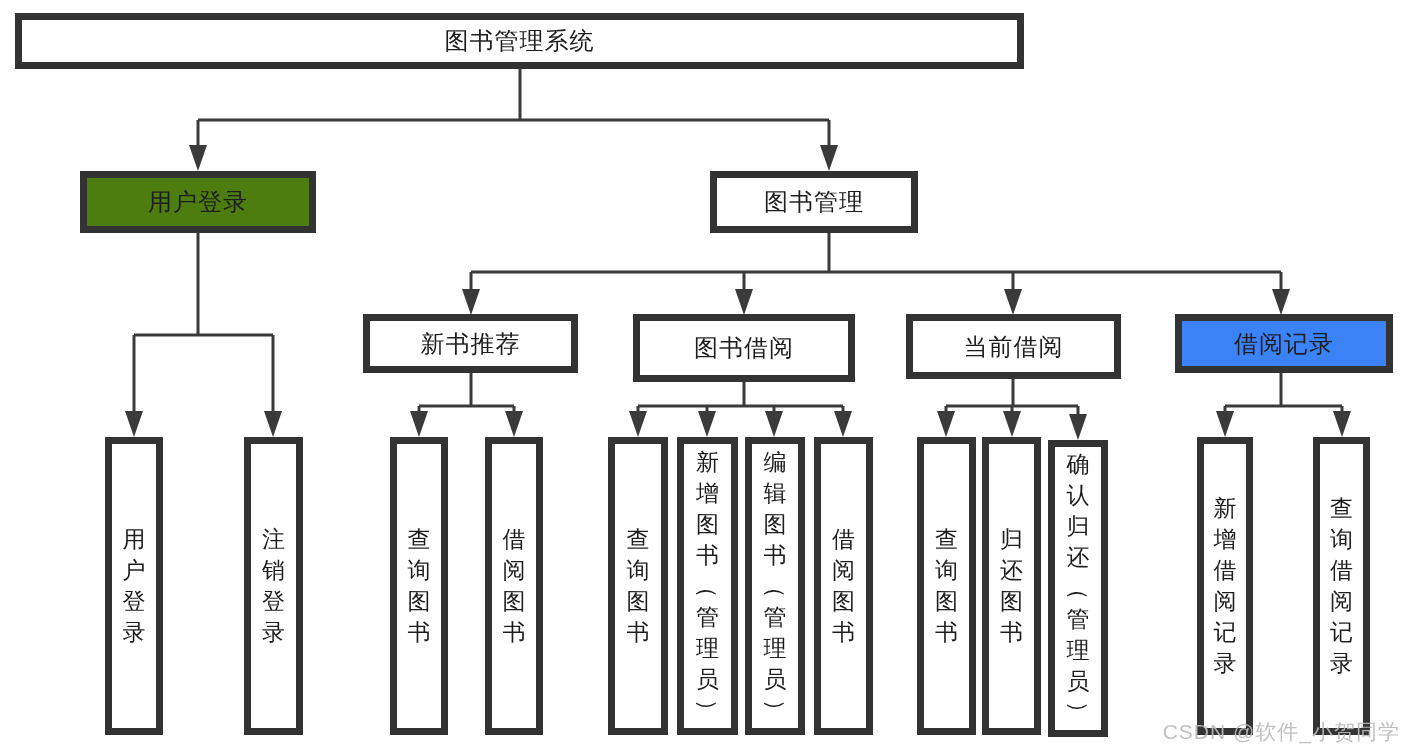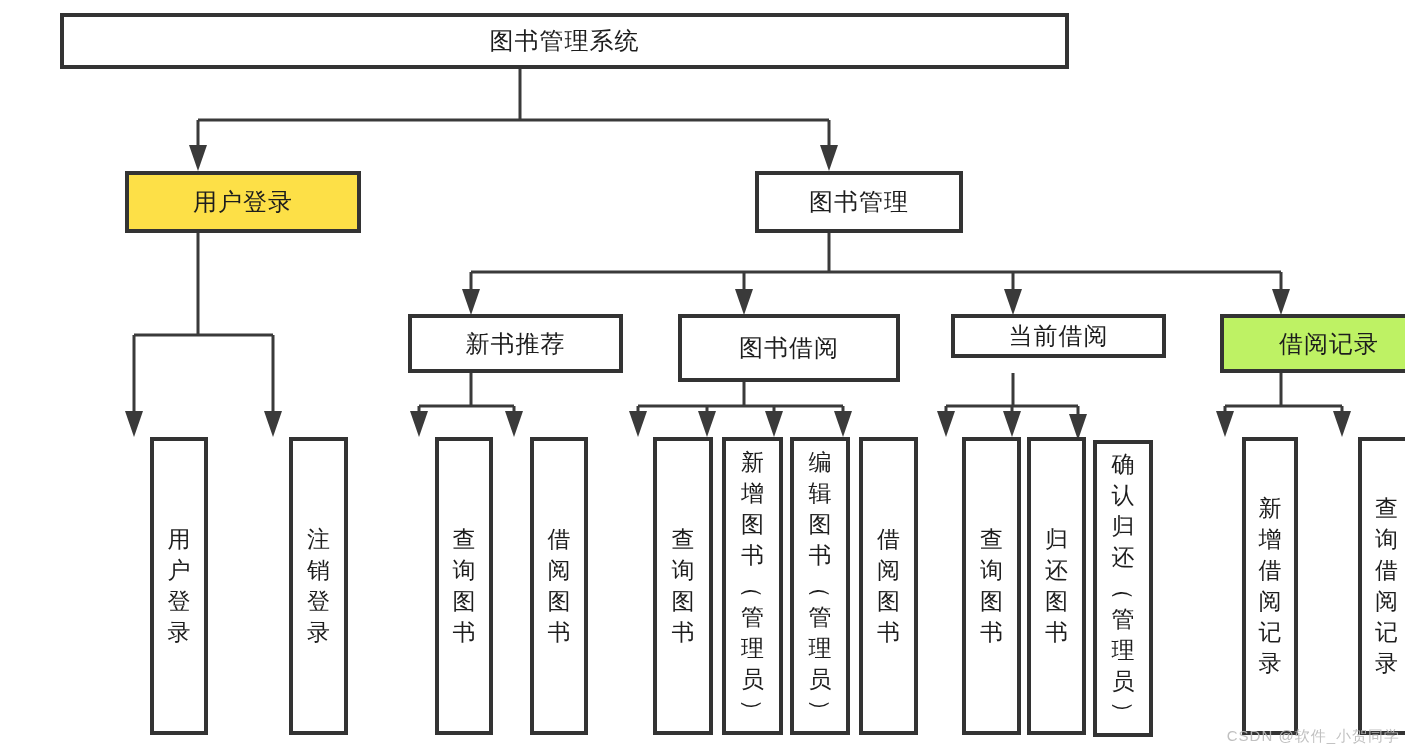--- a/index.html
+++ b/index.html
@@ -28,25 +28,24 @@
     stroke-width: 3;
   }
   .connectors polygon {
     fill: #3a3a3a;
     stroke: none;
   }
   .node {
     position: absolute;
     box-sizing: border-box;
     background: #ffffff;
-    border: 4px solid #ec4899;
+    border: 7px solid #ec4899;
     display: flex;
     align-items: center;
     justify-content: center;
-    margin-left: 45px;
   }
   .hlabel {
     font-size: 24px;
     color: #1d1d1d;
     white-space: nowrap;
     letter-spacing: 1px;
   }
   .vlabel {
     display: flex;
     flex-direction: column;
@@ -56,21 +55,21 @@
     font-size: 23px;
     line-height: 1;
     color: #1d1d1d;
   }
   .vlabel span { display: block; }
   .vlabel span.rot { transform: rotate(90deg); }
   .watermark {
     position: absolute;
     right: 5px;
     bottom: 1px;
-    font-size: 15px;
+    font-size: 21px;
     color: rgba(187, 187, 187, 0.92);
     letter-spacing: 1px;
     z-index: 5;
     white-space: nowrap;
   }
 </style>
 </head>
 <body>
 
 <div class="canvas">
@@ -128,37 +127,37 @@
     <polygon points="1003,411 1021,411 1012,437" style="fill: rgb(58, 58, 58);"></polygon>
     <polygon points="1069,414 1087,414 1078,440" style="fill: rgb(58, 58, 58);"></polygon>
     <polygon points="1216,411 1234,411 1225,437" style="fill: rgb(58, 58, 58);"></polygon>
     <polygon points="1333,411 1351,411 1342,437" style="fill: rgb(58, 58, 58);"></polygon>
   </svg>
 
   <div class="node" style="left: 15px; top: 13px; width: 1009px; height: 56px; border-color: rgb(51, 51, 51); background: rgb(255, 255, 255); color: rgb(29, 29, 29);">
     <span class="hlabel">图书管理系统</span>
   </div>
 
-  <div class="node" style="left: 80px; top: 171px; width: 236px; height: 62px; border-color: rgb(51, 51, 51); background: #fde047; color: rgb(29, 29, 29);">
+  <div class="node" style="left: 80px; top: 171px; width: 236px; height: 62px; border-color: rgb(51, 51, 51); background: #4d7c0f; color: rgb(29, 29, 29);">
     <span class="hlabel">用户登录</span>
   </div>
   <div class="node" style="left: 710px; top: 171px; width: 208px; height: 62px; border-color: rgb(51, 51, 51); background: rgb(255, 255, 255); color: rgb(29, 29, 29);">
     <span class="hlabel">图书管理</span>
   </div>
 
   <div class="node" style="left: 363px; top: 314px; width: 215px; height: 59px; border-color: rgb(51, 51, 51); background: rgb(255, 255, 255); color: rgb(29, 29, 29);">
     <span class="hlabel">新书推荐</span>
   </div>
   <div class="node" style="left: 633px; top: 314px; width: 222px; height: 68px; border-color: rgb(51, 51, 51); background: rgb(255, 255, 255); color: rgb(29, 29, 29);">
     <span class="hlabel">图书借阅</span>
   </div>
-  <div class="node" style="left: 906px; top: 314px; width: 215px; height: 44px; border-color: rgb(51, 51, 51); background: rgb(255, 255, 255); color: rgb(29, 29, 29);">
+  <div class="node" style="left: 906px; top: 314px; width: 215px; height: 65px; border-color: rgb(51, 51, 51); background: rgb(255, 255, 255); color: rgb(29, 29, 29);">
     <span class="hlabel">当前借阅</span>
   </div>
-  <div class="node" style="left: 1175px; top: 314px; width: 218px; height: 59px; border-color: rgb(51, 51, 51); background: #bef264; color: rgb(29, 29, 29);">
+  <div class="node" style="left: 1175px; top: 314px; width: 218px; height: 59px; border-color: rgb(51, 51, 51); background: #3b82f6; color: rgb(29, 29, 29);">
     <span class="hlabel">借阅记录</span>
   </div>
 
   <div class="node" style="left: 105px; top: 437px; width: 58px; height: 298px; border-color: rgb(51, 51, 51); background: rgb(255, 255, 255); color: rgb(29, 29, 29);">
     <span class="vlabel">
         <span>用</span>
         <span>户</span>
         <span>登</span>
         <span>录</span>
       </span>

